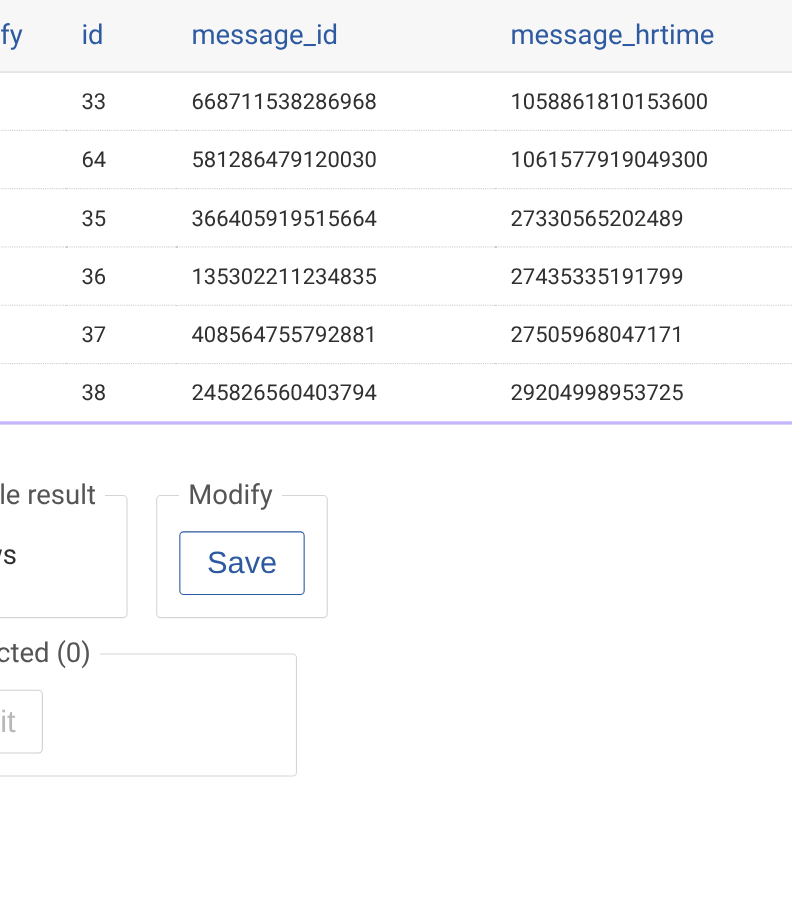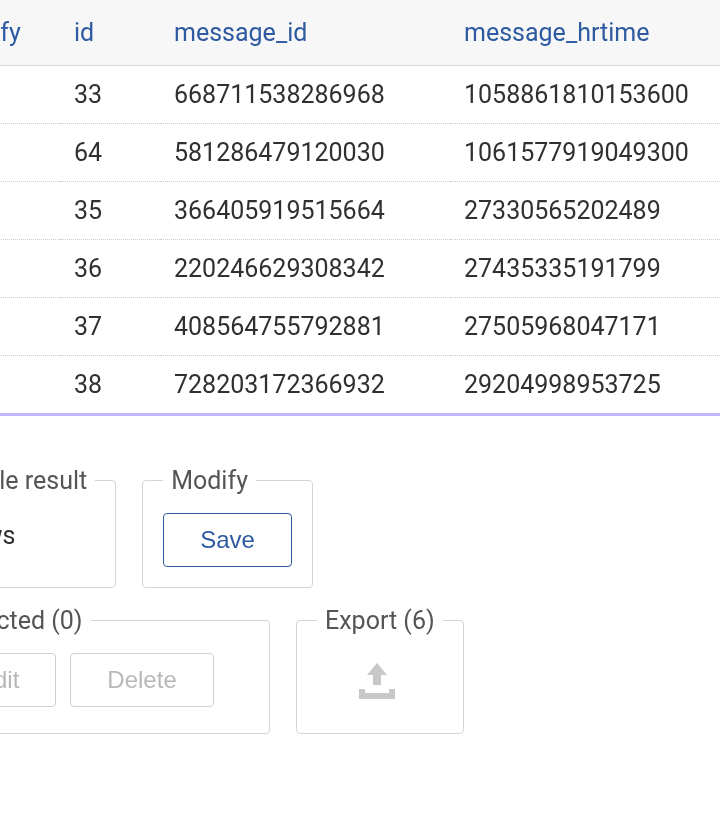--- a/index.html
+++ b/index.html
@@ -31,21 +31,21 @@
       text-align: left;
       font-weight: 400;
       color: #2d5aa0;
       padding: 18px 14px 18px 14px;
       border-bottom: 1px solid #d8d8d8;
       font-size: 25px;
     }
     td {
       padding: 14px 14px;
       border-bottom: 1px dotted #ccc;
-      font-size: 25px;
+      font-size: 20px;
       color: #303030;
     }
     tbody tr:last-child td {
       border-bottom: 3px solid #c4b5fd;
     }
     .col-modify { width: 130px; }
     .col-id { width: 100px; }
     .col-msgid { width: 290px; }
     .col-hrtime { width: 310px; }
 
@@ -68,22 +68,22 @@
       color: #555;
       font-size: 25px;
     }
 
     .btn {
       display: inline-block;
       border: 1px solid #2d5aa0;
       color: #2d5aa0;
       background: #fff;
       border-radius: 4px;
-      padding: 12px 36px;
-      font-size: 24px;
+      padding: 12px 24px;
+      font-size: 28px;
       cursor: pointer;
       text-align: center;
     }
     .btn-disabled {
       border: 1px solid #d0d0d0;
       color: #b8b8b8;
       cursor: default;
     }
 
     .row2 {
@@ -155,33 +155,33 @@
         </tr>
         <tr>
           <td class="edit-cell"></td>
           <td>35</td>
           <td>366405919515664</td>
           <td>27330565202489</td>
         </tr>
         <tr>
           <td class="edit-cell"></td>
           <td>36</td>
-          <td>220246629308342</td>
+          <td>135302211234835</td>
           <td>27435335191799</td>
         </tr>
         <tr>
           <td class="edit-cell"></td>
           <td>37</td>
           <td>408564755792881</td>
           <td>27505968047171</td>
         </tr>
         <tr>
           <td class="edit-cell"></td>
           <td>38</td>
-          <td>728203172366932</td>
+          <td>245826560403794</td>
           <td>29204998953725</td>
         </tr>
       </tbody>
   </table>
 </div>
 
 <div class="panels">
   <fieldset class="fs-result">
     <legend>Whole result</legend>
     <div class="result-text">6 rows</div>
@@ -191,25 +191,16 @@
     <legend>Modify</legend>
     <button class="btn">Save</button>
   </fieldset>
 </div>
 
 <div class="row2">
   <fieldset class="fs-selected">
     <legend>Selected (0)</legend>
     <div class="btns">
       <button class="btn btn-disabled">Edit</button>
-      <button class="btn btn-disabled">Delete</button>
     </div>
   </fieldset>
 
-  <fieldset class="fs-export">
-    <legend>Export (6)</legend>
-    <div class="icon-holder">
-      <svg class="upload-icon" viewBox="0 0 24 20">
-        <path d="M12 0 L7 6 L10 6 L10 11 L14 11 L14 6 L17 6 Z M3 13 L3 18 L21 18 L21 13 L18 13 L18 15 L6 15 L6 13 Z"></path>
-      </svg>
-    </div>
-  </fieldset>
 </div>
 
 </body></html>

